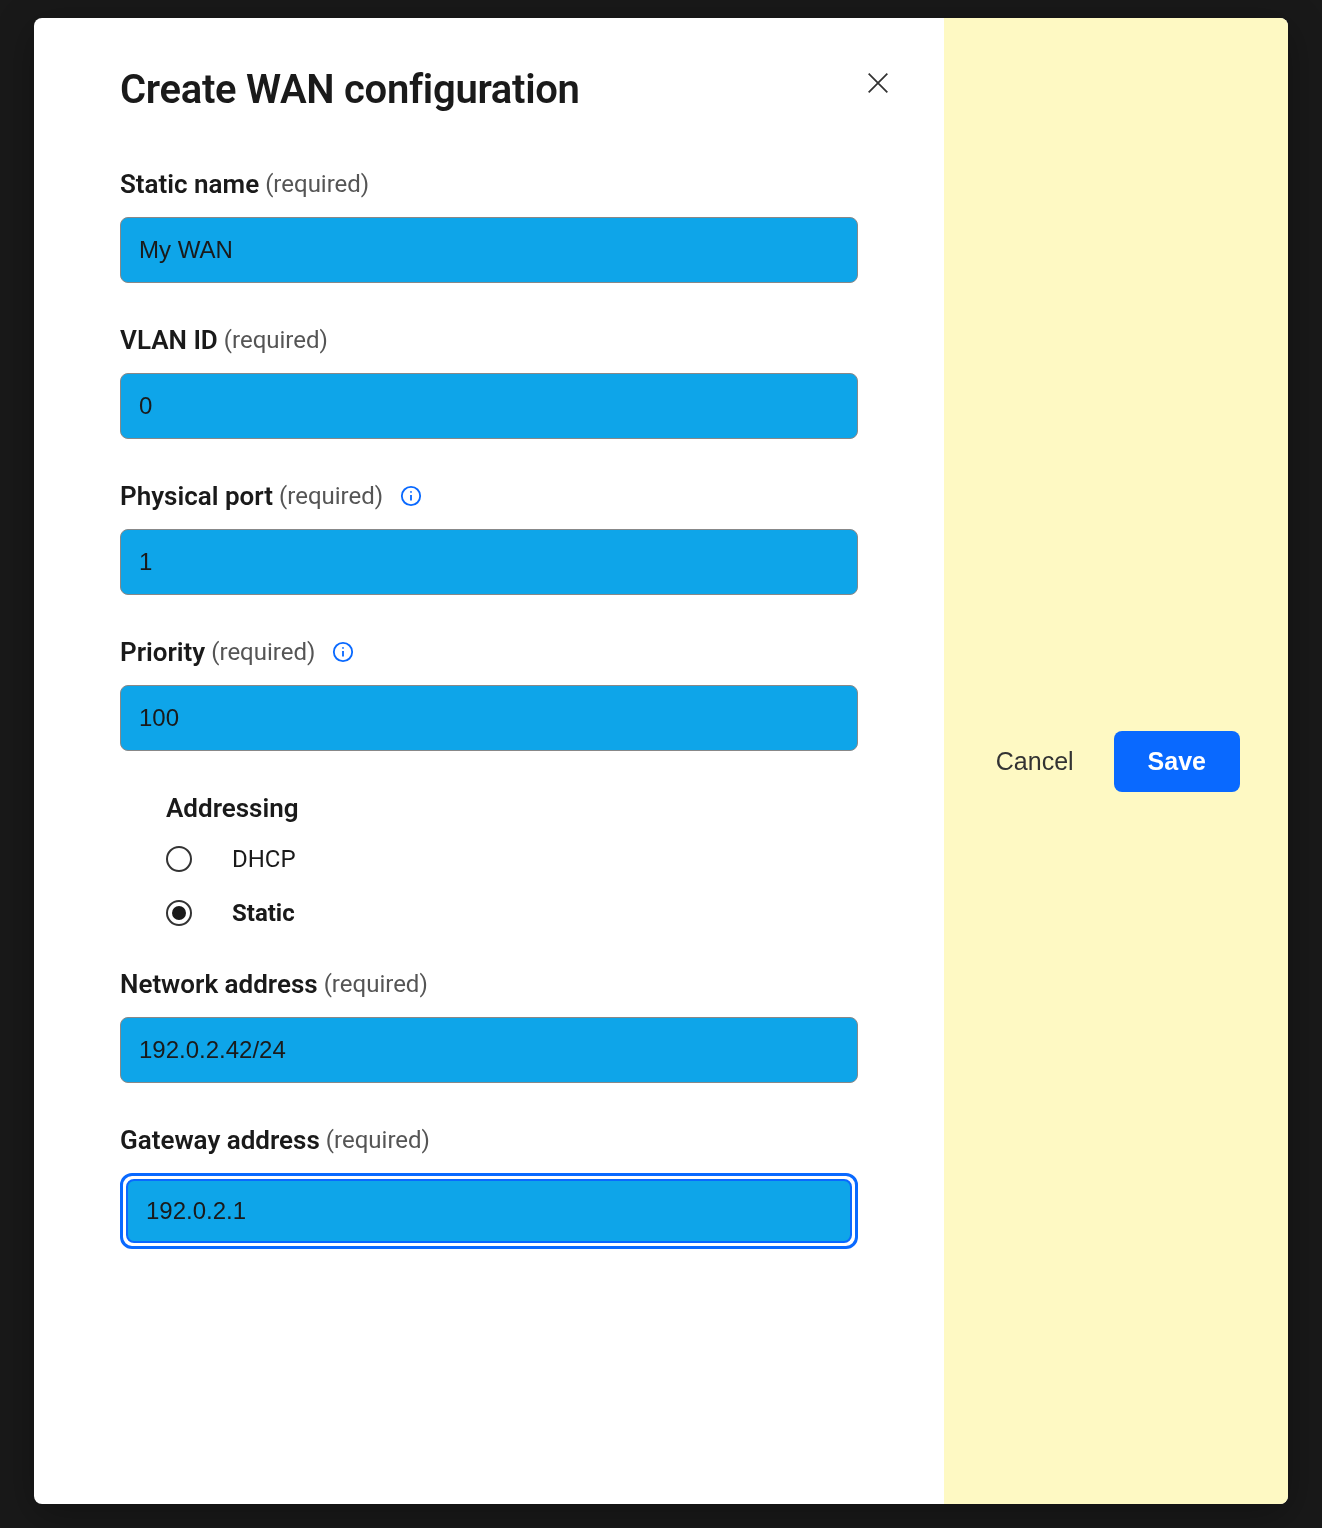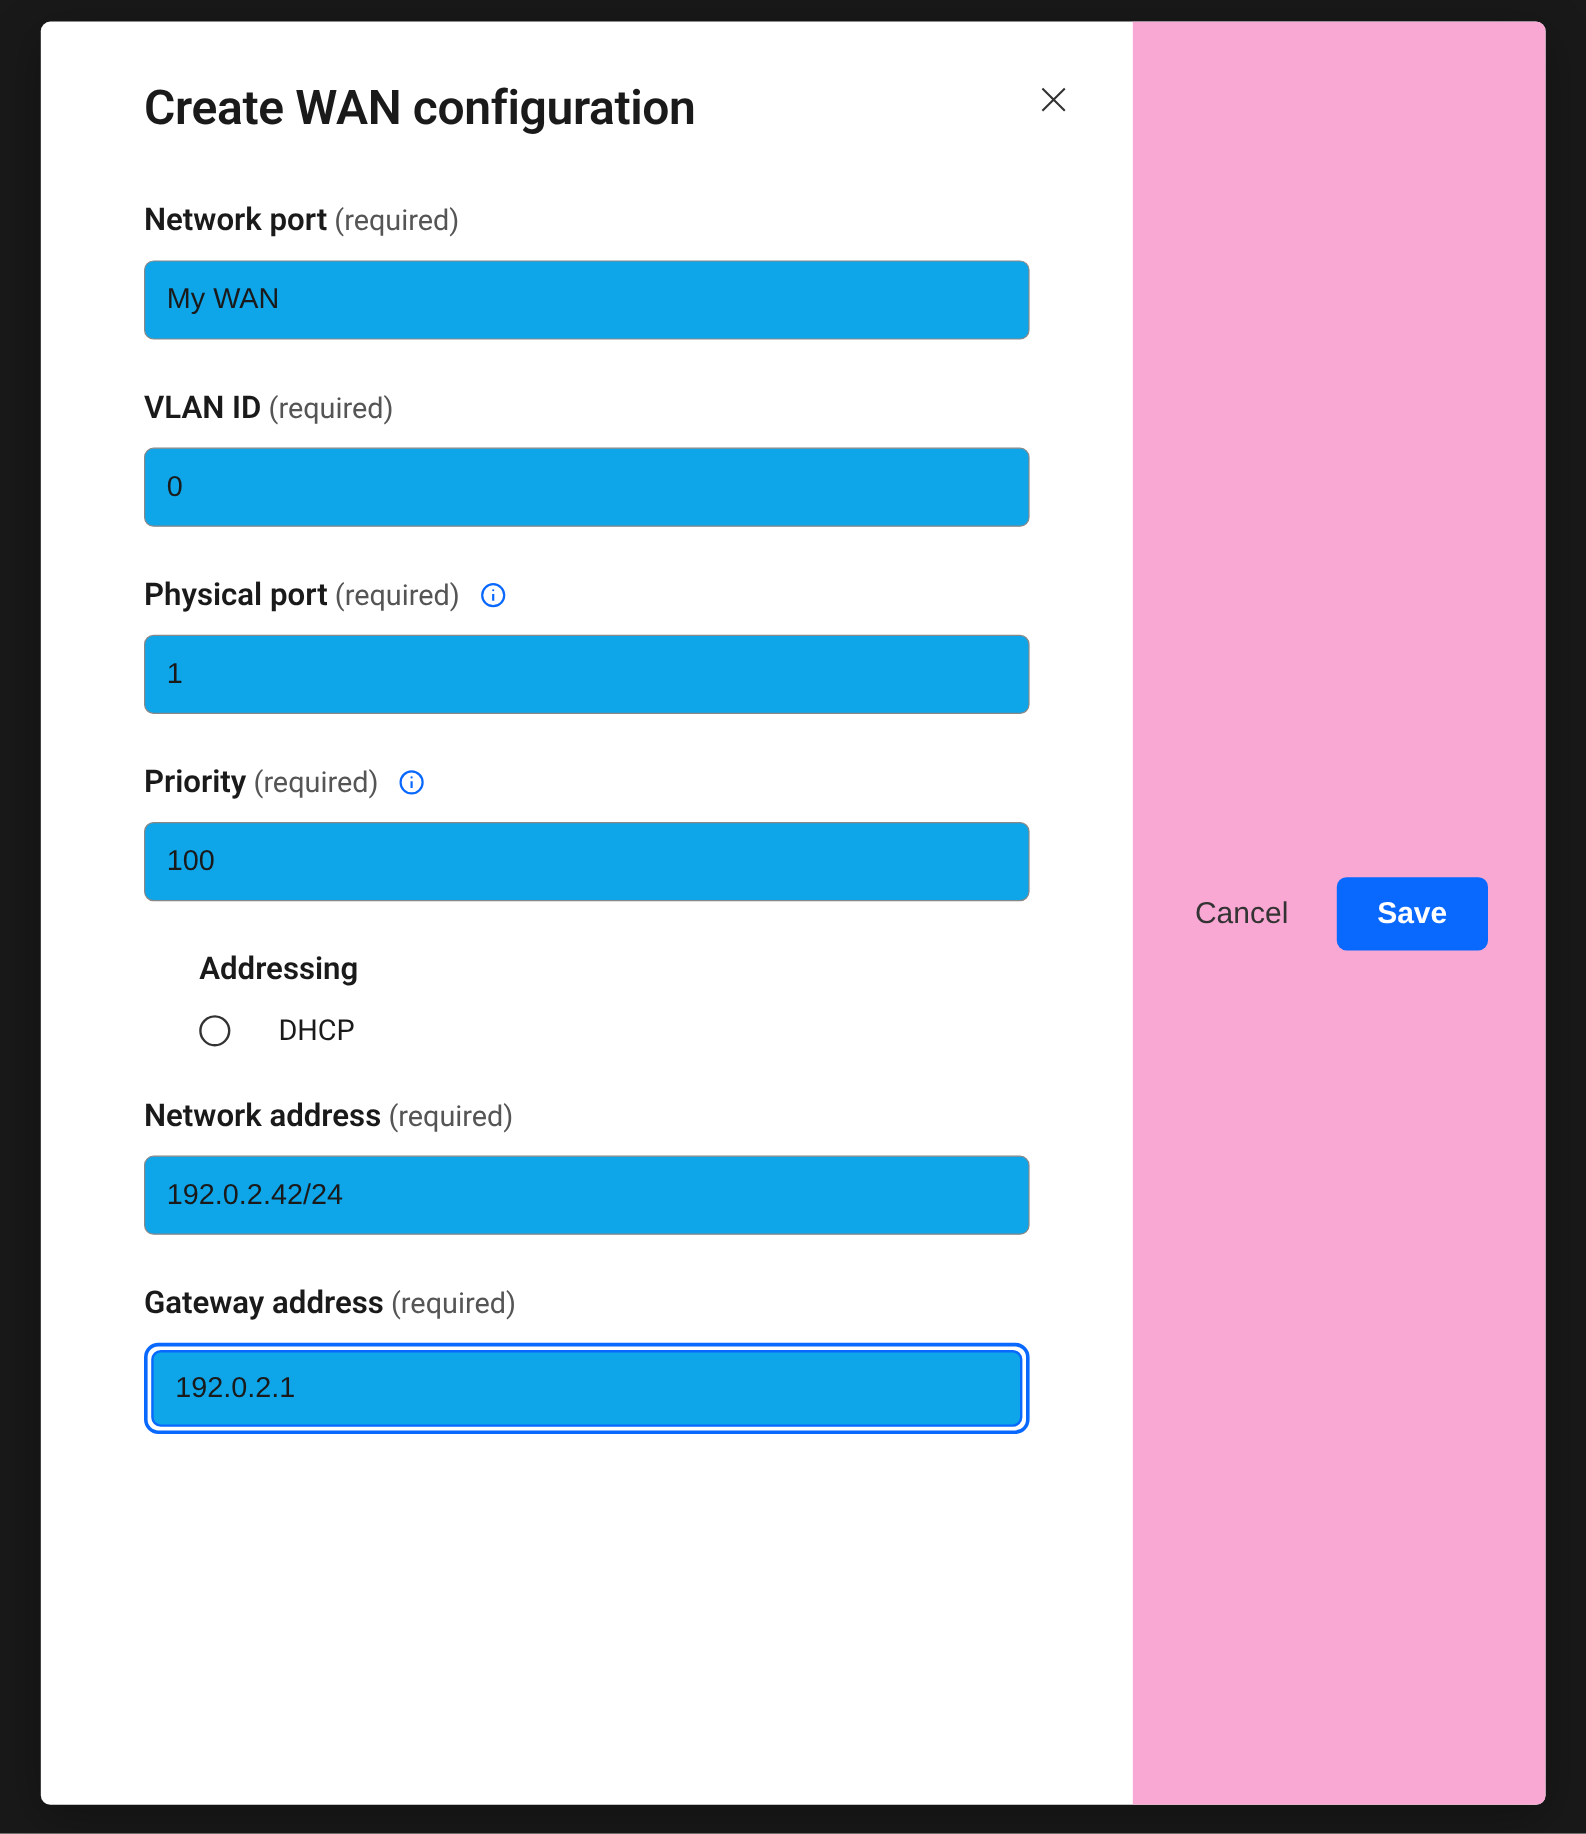--- a/index.html
+++ b/index.html
@@ -149,21 +149,21 @@
       border-radius: 50%;
     }
     .radio-label {
       font-size: 24px;
       color: #1a1a1a;
     }
     .radio-label.bold {
       font-weight: 700;
     }
     .modal-footer {
-      background: #f9a8d4;
+      background: #fef9c3;
       padding: 30px 48px;
       display: flex;
       justify-content: flex-end;
       align-items: center;
       gap: 36px;
     }
     .btn-cancel {
       background: none;
       border: none;
       font-size: 25px;
@@ -198,21 +198,21 @@
         <svg viewBox="0 0 24 24" fill="none">
             <path d="M4 4 L20 20 M20 4 L4 20"></path>
           </svg>
       </span>
     </button>
 
     <h1 class="modal-title">Create WAN configuration</h1>
 
     <div class="field">
       <div class="field-label">
-        <span>Network port</span>
+        <span>Static name</span>
         <span class="required">(required)</span>
       </div>
       <input type="text" class="text-input" value="My WAN" style="">
     </div>
 
     <div class="field">
       <div class="field-label">
         <span>VLAN ID</span>
         <span class="required">(required)</span>
       </div>
@@ -248,20 +248,24 @@
       </div>
       <input type="text" class="text-input" style="width: 100%;" value="100">
     </div>
 
     <div class="radio-group">
       <div class="section-heading">Addressing</div>
       <div class="radio-row">
         <span class="radio-circle"></span>
         <span class="radio-label">DHCP</span>
       </div>
+      <div class="radio-row">
+        <span class="radio-circle selected"></span>
+        <span class="radio-label bold">Static</span>
+      </div>
     </div>
 
     <div class="field">
       <div class="field-label">
         <span>Network address</span>
         <span class="required">(required)</span>
       </div>
       <input type="text" class="text-input" value="192.0.2.42/24" style="">
     </div>
 

